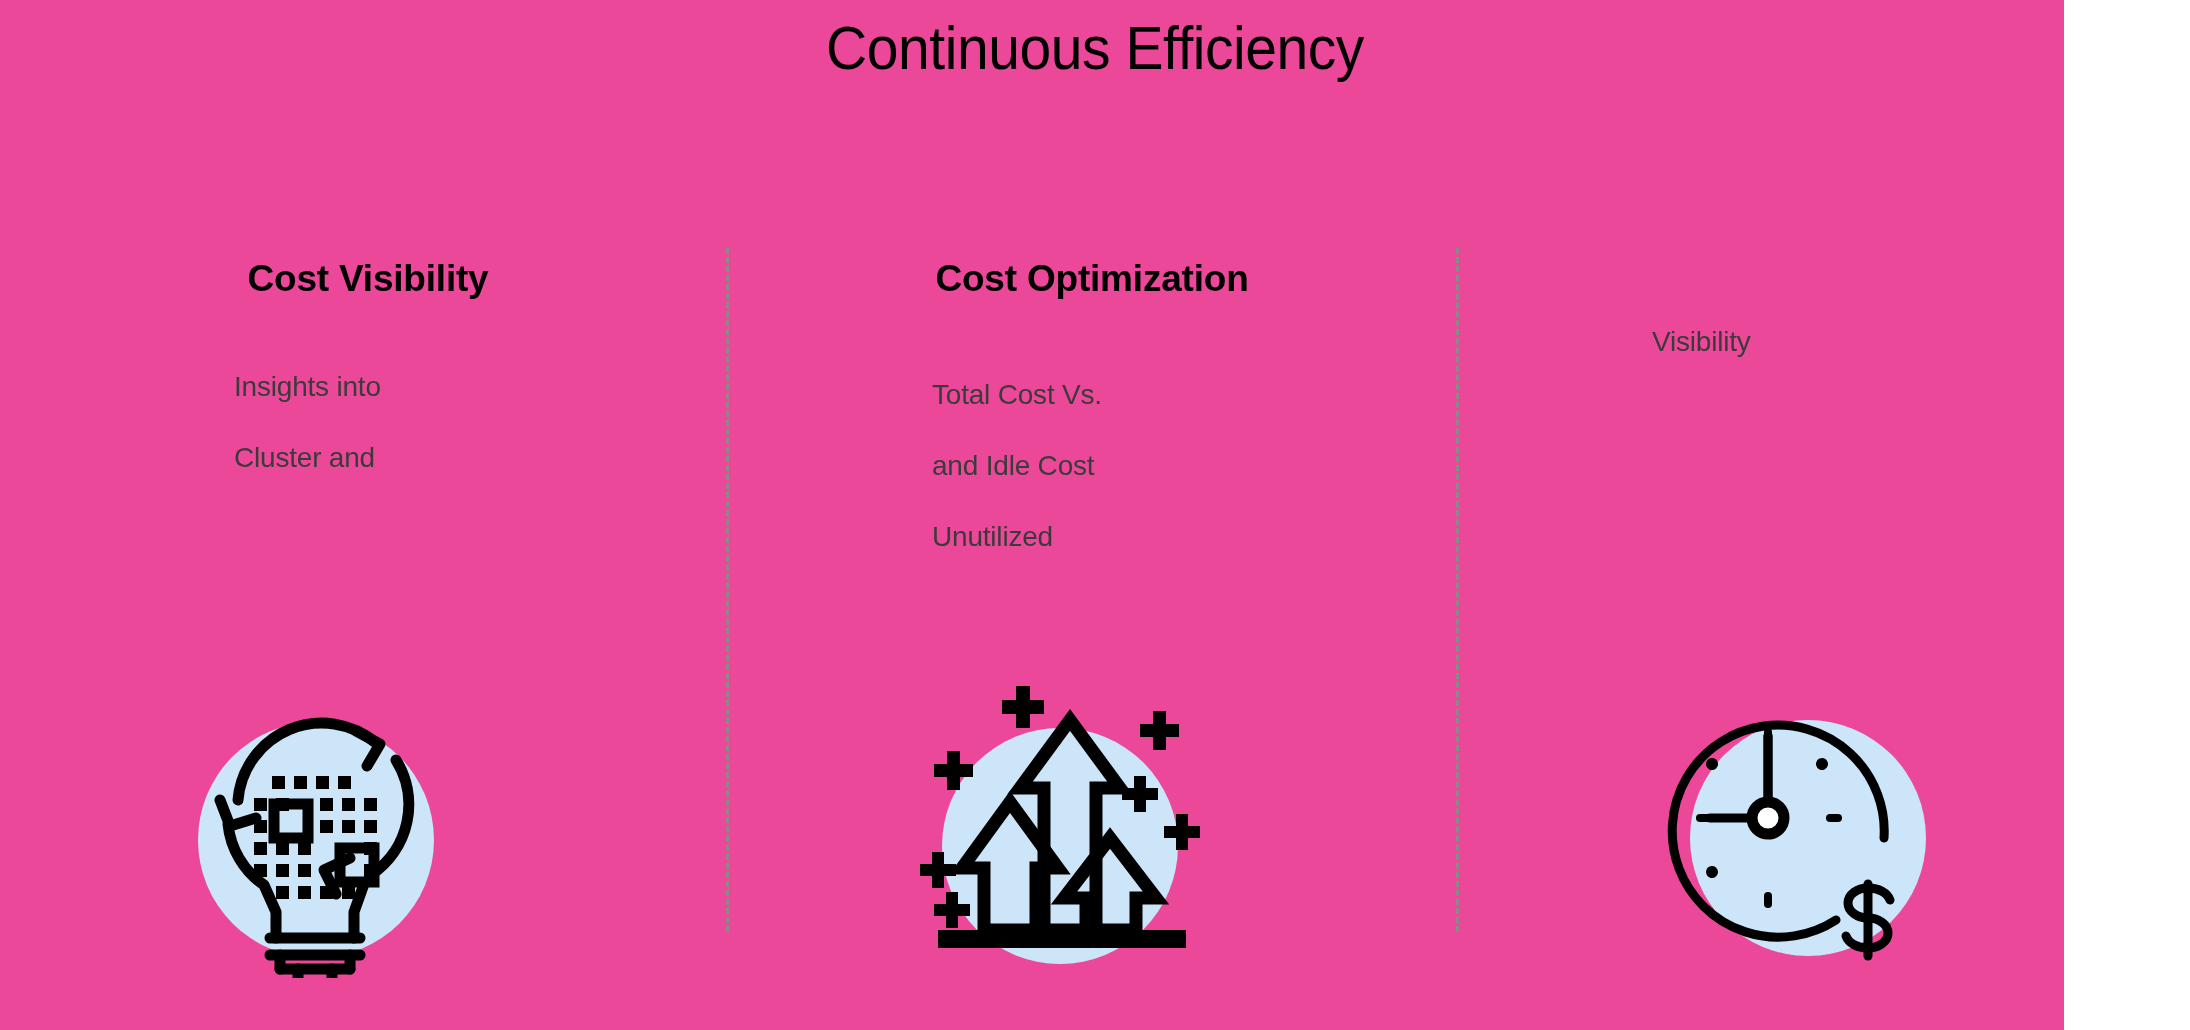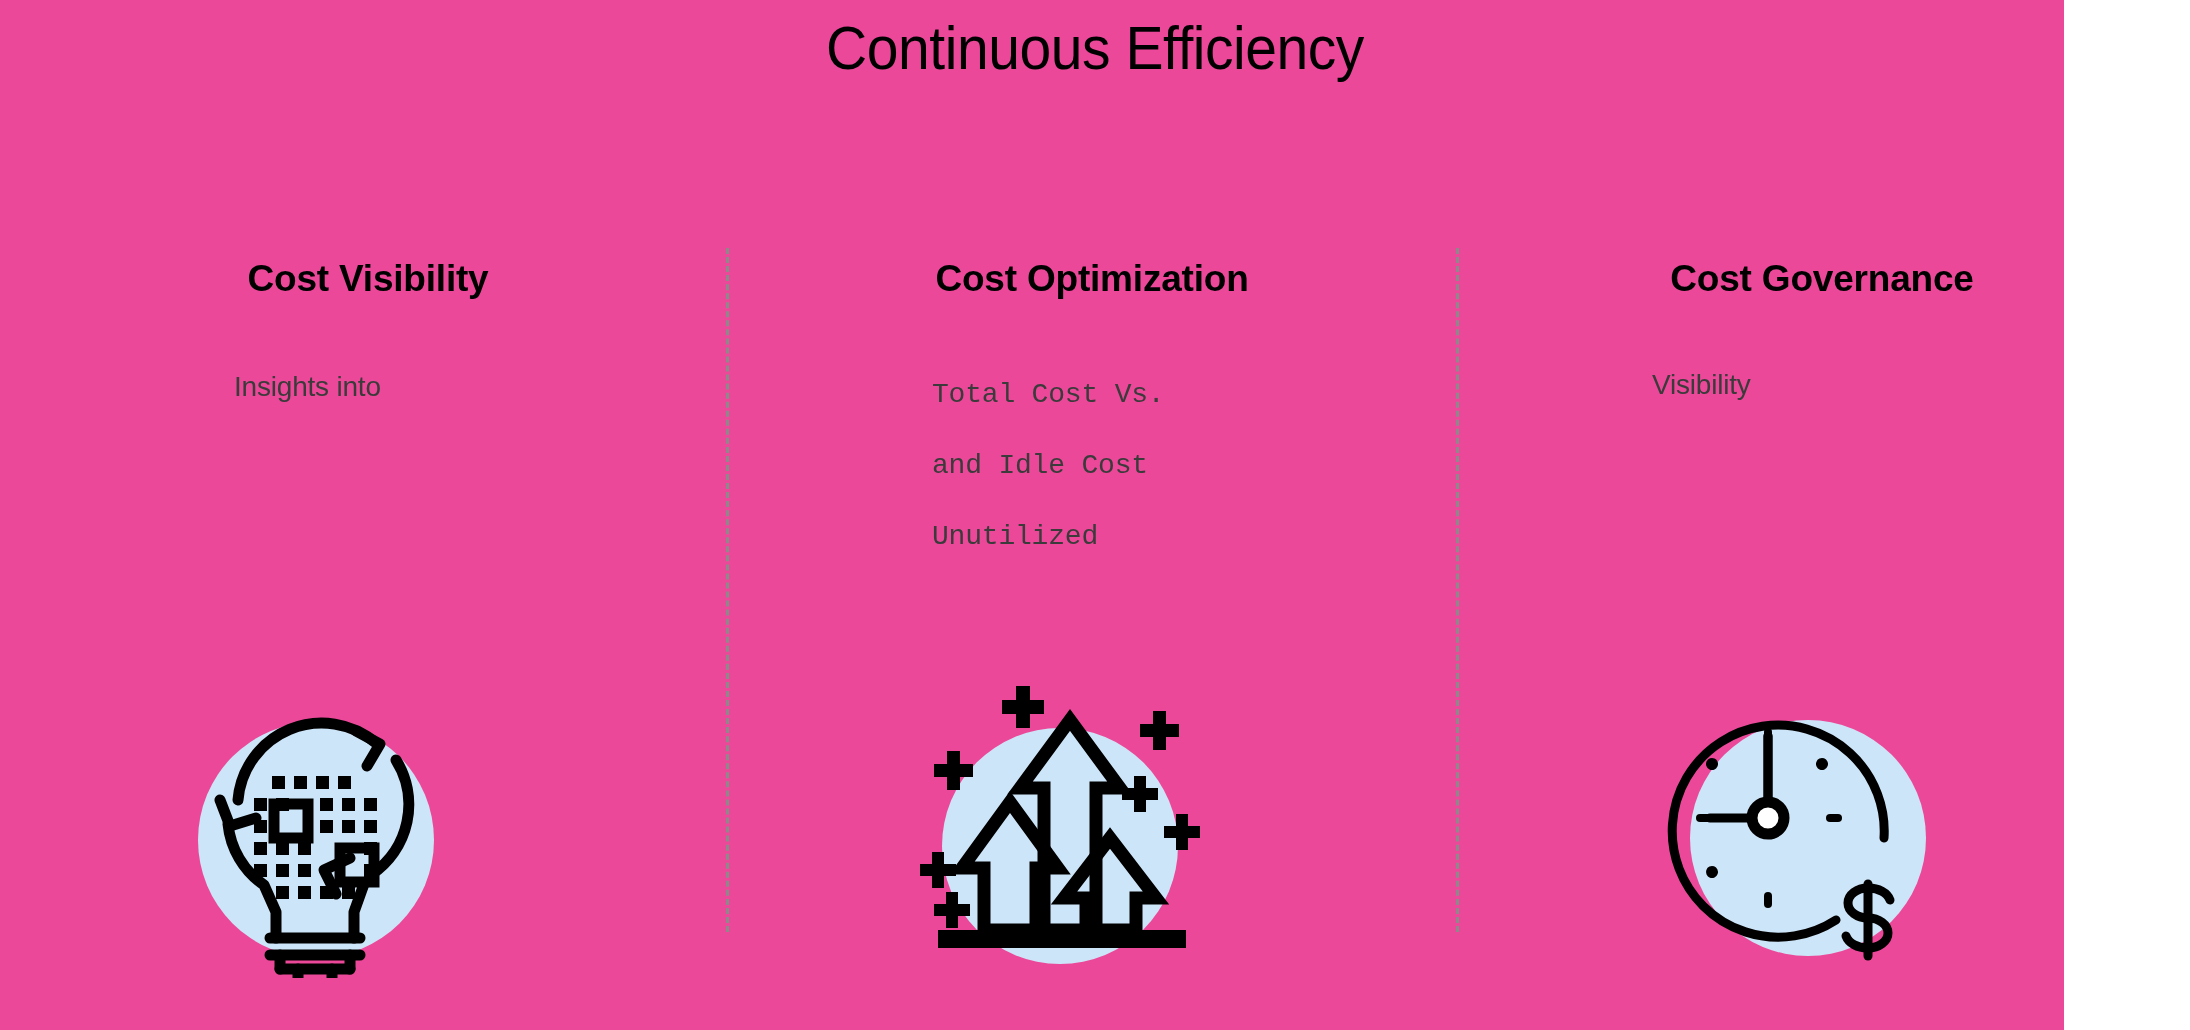--- a/index.html
+++ b/index.html
@@ -71,21 +71,21 @@
 
   .col-body {
     margin-top: 50px;
     font-size: 28px;
     font-weight: 400;
     color: #3b3b3b;
     line-height: 71px;
     letter-spacing: -0.2px;
   }
   #column-1 .col-body { padding-left: 216px; }
-  #column-2 .col-body { margin-top: 58px; padding-left: 190px; font-family: Liberation Mono, monospace; }
+  #column-2 .col-body { margin-top: 58px; padding-left: 190px; }
   #column-3 .col-body { margin-top: 48px; padding-left: 180px; }
 
   .col-body .line { display: block; white-space: nowrap; }
 
   
   .icon-wrap {
     position: absolute;
     width: 320px;
     height: 280px;
   }
@@ -103,20 +103,21 @@
   <div id="slide-title">Continuous Efficiency</div>
 
   <div class="divider" id="divider-1"></div>
   <div class="divider" id="divider-2"></div>
 
   <div class="column" id="column-1">
     <div class="col-heading">Cost Visibility</div>
 
     <div class="col-body">
       <span class="line">Insights into</span>
+      <span class="line">Cluster and</span>
     </div>
 
     <div class="icon-wrap" id="icon-wrap-1">
       <svg width="320" height="280" viewBox="0 0 320 280" xmlns="http://www.w3.org/2000/svg">
 
         <circle cx="152" cy="142" r="118" fill="#cde5f8"></circle>
         <g fill="none" stroke="#000000" stroke-width="11" stroke-linecap="round" stroke-linejoin="round">
 
           <path d="M74 102 A84 84 0 0 1 212 45"></path>
 
@@ -211,21 +212,20 @@
           <path d="M210 110 h12 v-12 h12 v12 h12 v12 h-12 v12 h-12 v-12 h-12 z"></path>
           <path d="M252 148 h12 v-12 h12 v12 h12 v12 h-12 v12 h-12 v-12 h-12 z"></path>
           <path d="M8 186 h12 v-12 h12 v12 h12 v12 h-12 v12 h-12 v-12 h-12 z"></path>
           <path d="M22 226 h12 v-12 h12 v12 h12 v12 h-12 v12 h-12 v-12 h-12 z"></path>
         </g>
       </svg>
     </div>
   </div>
 
   <div class="column" id="column-3">
-    <div class="col-heading">Cost Governance</div>
 
     <div class="col-body">
       <span class="line">Visibility</span>
     </div>
 
     <div class="icon-wrap" id="icon-wrap-3">
       <svg width="320" height="290" viewBox="0 0 320 290" xmlns="http://www.w3.org/2000/svg">
         <circle cx="168" cy="150" r="118" fill="#cde5f8"></circle>
         <g fill="none" stroke="#000000" stroke-width="9" stroke-linecap="round" stroke-linejoin="round">
 

